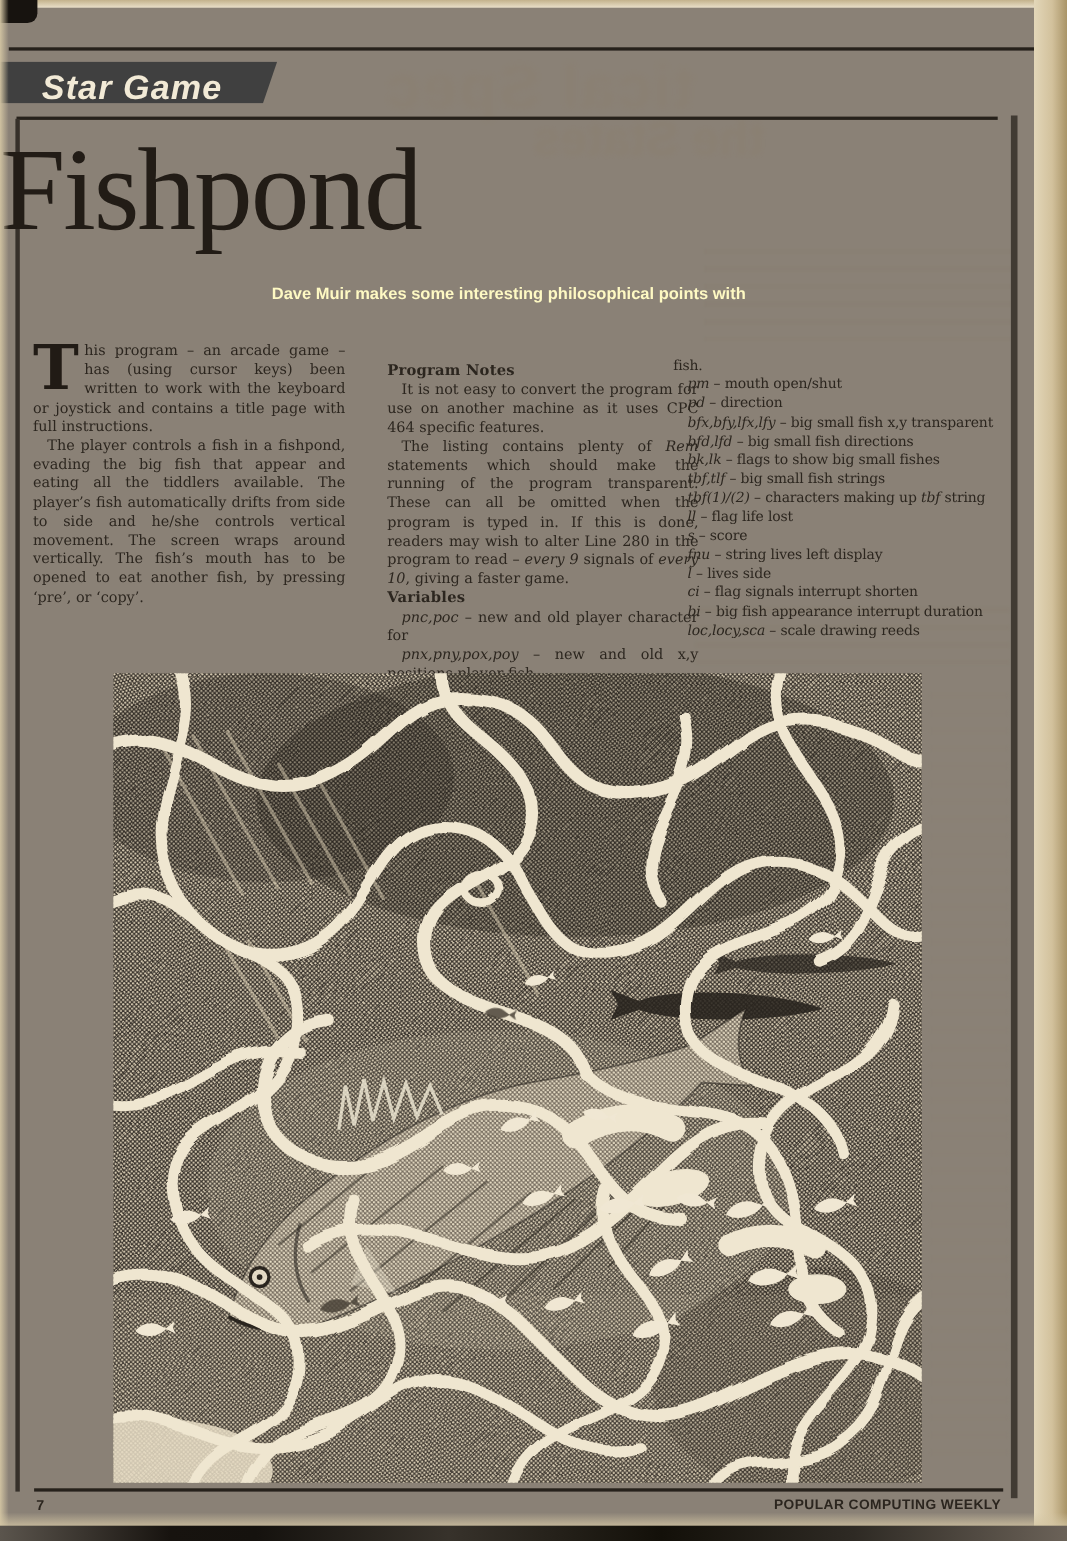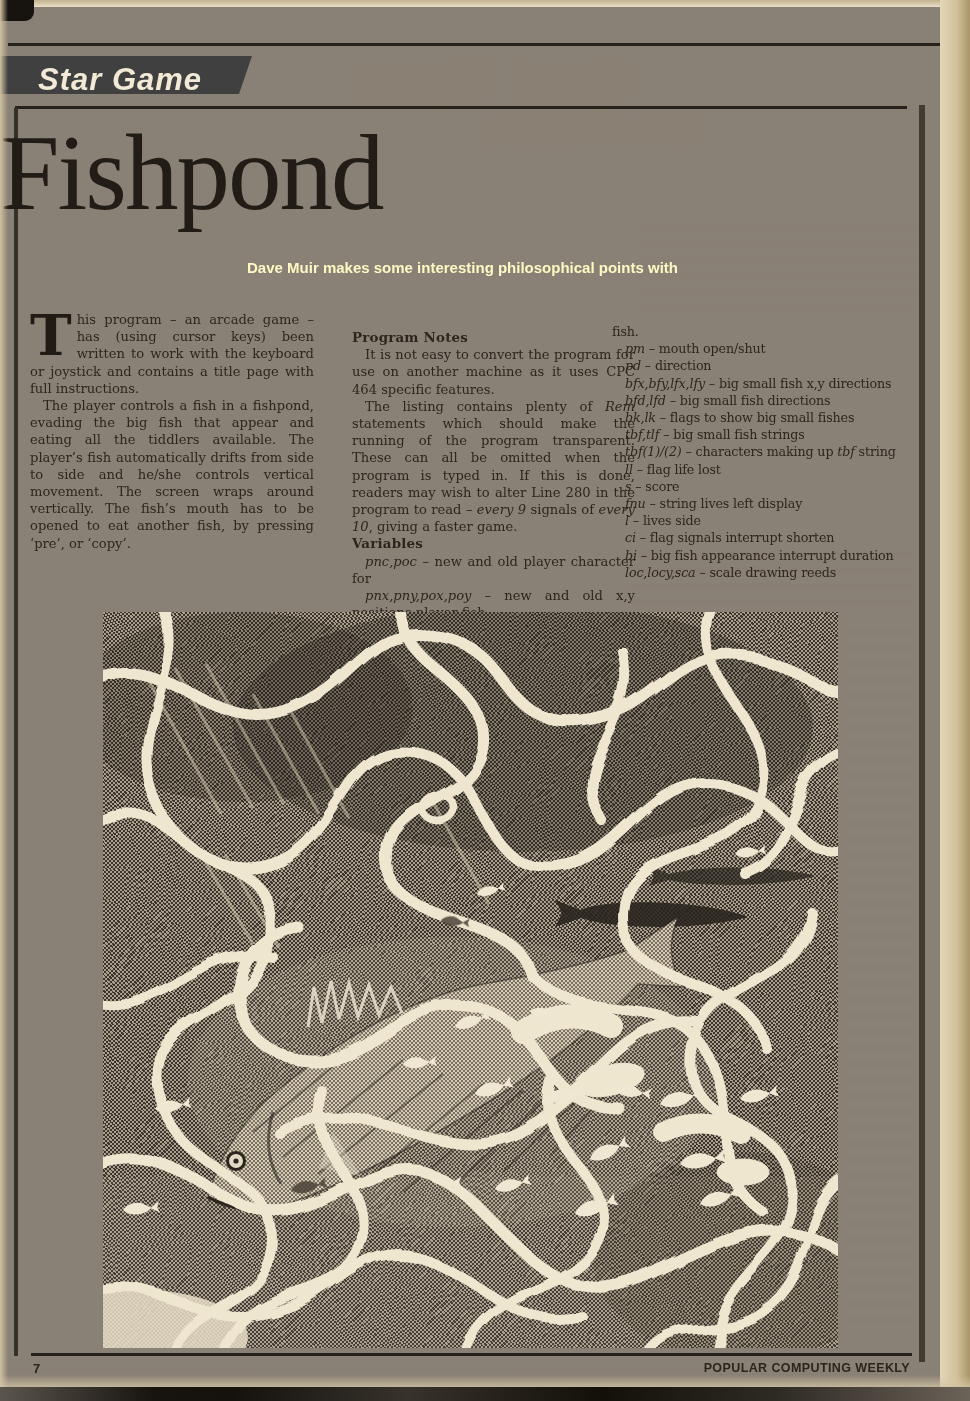--- a/index.html
+++ b/index.html
@@ -95,21 +95,21 @@
       <p class="indent"><span>It is not easy to convert the program for use on another machine as it uses CPC 464 specific features.</span></p>
       <p class="indent"><span>The listing contains plenty of </span><i>Rem</i><span> statements which should make the running of the program transparent. These can all be omitted when the program is typed in. If this is done, readers may wish to alter Line 280 in the program to read – </span><i>every 9</i><span> signals of </span><i>every 10</i><span>, giving a faster game.</span></p>
       <h4><span>Variables</span></h4>
       <p class="indent"><i>pnc,poc</i><span> – new and old player character for</span></p>
       <p class="indent"><i>pnx,pny,pox,poy</i><span> – new and old x,y positions player fish.</span></p>
     </div>
   <div class="col col-3">
       <p><span>fish.</span></p>
       <p class="indent"><i>pm</i><span> – mouth open/shut</span></p>
       <p class="indent"><i>pd</i><span> – direction</span></p>
-      <p class="indent"><i>bfx,bfy,lfx,lfy</i><span> – big small fish x,y directions</span></p>
+      <p class="indent"><i>bfx,bfy,lfx,lfy</i><span> – big small fish x,y transparent</span></p>
       <p class="indent"><i>bfd,lfd</i><span> – big small fish directions</span></p>
       <p class="indent"><i>bk,lk</i><span> – flags to show big small fishes</span></p>
       <p class="indent"><i>tbf,tlf</i><span> – big small fish strings</span></p>
       <p class="indent"><i>tbf(1)/(2)</i><span> – characters making up </span><i>tbf</i><span> string</span></p>
       <p class="indent"><i>ll</i><span> – flag life lost</span></p>
       <p class="indent"><i>s</i><span> – score</span></p>
       <p class="indent"><i>fnu</i><span> – string lives left display</span></p>
       <p class="indent"><i>l</i><span> – lives side</span></p>
       <p class="indent"><i>ci</i><span> – flag signals interrupt shorten</span></p>
       <p class="indent"><i>bi</i><span> – big fish appearance interrupt duration</span></p>

